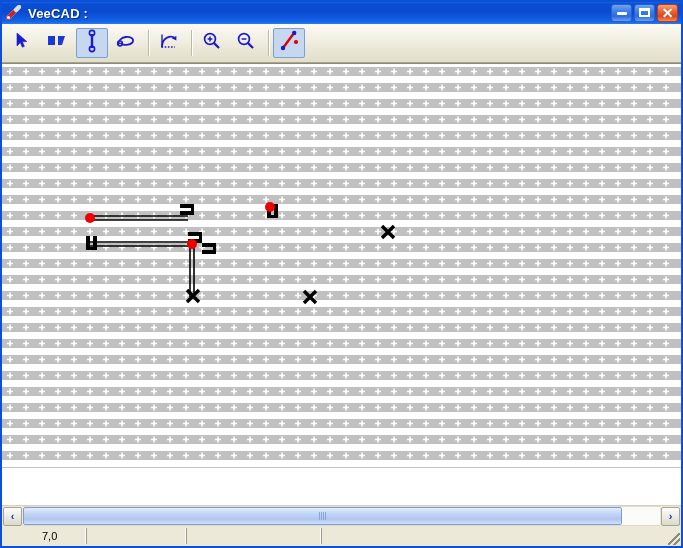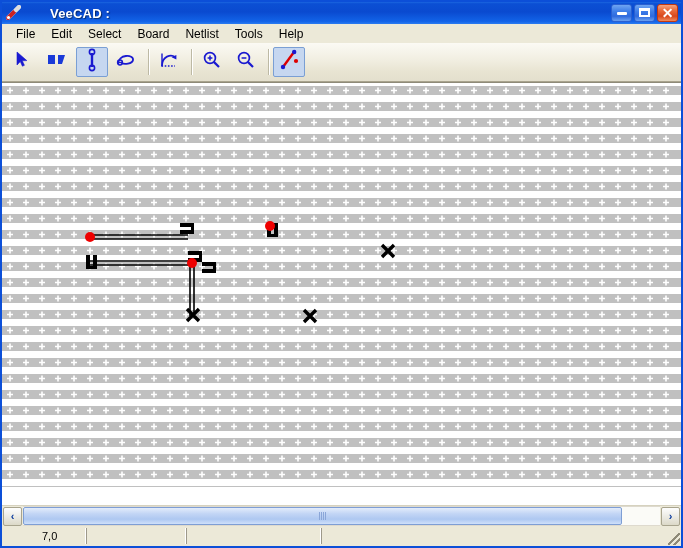--- a/index.html
+++ b/index.html
@@ -13,21 +13,21 @@
     box-sizing:border-box;
     border:2px solid #0c4fd8;
     background:#ece9d8;
     display:flex;flex-direction:column;
   }
 
   
   .titlebar{
     height:22px;flex:0 0 22px;position:relative;
     background:linear-gradient(to bottom,#1b66e0 0%,#0b4fd4 8%,#0a4ad0 45%,#1263e8 88%,#2a7cf0 100%);
-    display:flex;align-items:center;gap:22px;
+    display:flex;align-items:center;
   }
   .title-icon{width:18px;height:18px;margin-left:3px;position:relative;flex:0 0 18px;}
   .title-text{
     color:#fff;font-weight:bold;font-size:13px;margin-left:5px;
     text-shadow:1px 1px 1px rgba(0,0,0,.5);letter-spacing:.2px;
     white-space:nowrap;
   }
   .winbtns{position:absolute;right:3px;top:2px;display:flex;gap:2px;}
   .winbtn{
     width:21px;height:18px;border:1px solid #gray;border-radius:3px;
@@ -149,29 +149,20 @@
       </div>
       <div class="winbtn max">
         <span class="g maxglyph"></span>
       </div>
       <div class="winbtn close">
         <span class="g closeglyph">✕</span>
       </div>
     </div>
   </div>
 
-  <div class="menubar">
-    <div class="menuitem">File</div>
-    <div class="menuitem">Edit</div>
-    <div class="menuitem">Select</div>
-    <div class="menuitem">Board</div>
-    <div class="menuitem">Netlist</div>
-    <div class="menuitem">Tools</div>
-    <div class="menuitem">Help</div>
-  </div>
 
   <div class="toolbar">
 
     <div class="tbtn">
       <span>
         <svg width="20" height="20" viewBox="0 0 20 20">
           <path d="M5 2 L5 15 L8.3 11.6 L10.4 16.2 L12.4 15.3 L10.3 10.8 L14.8 10.6 Z" fill="#1a1ad0" stroke="#1a1ad0" stroke-width="0.6"></path>
         </svg>
       </span>
     </div>

